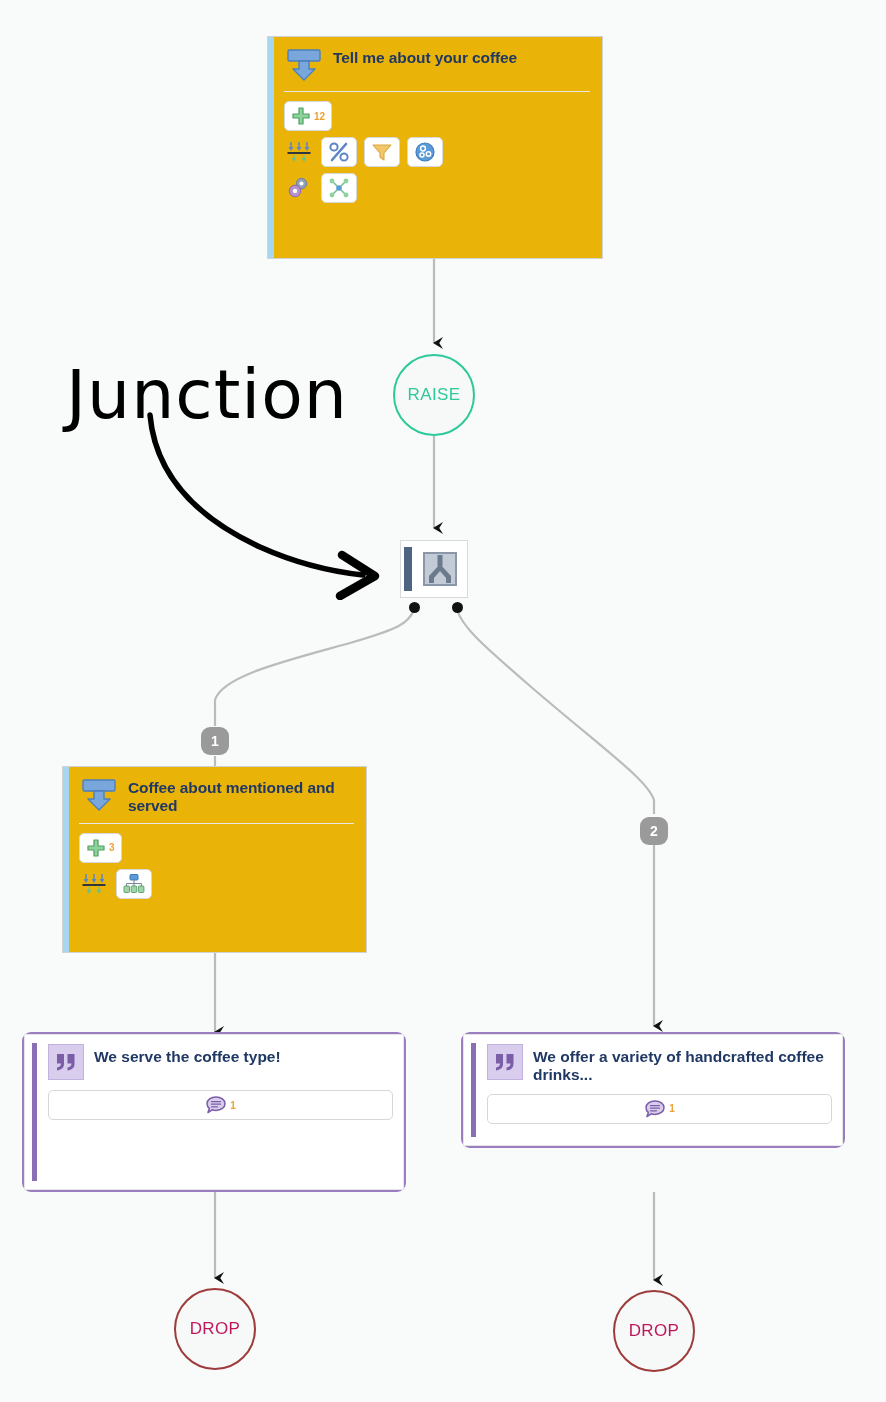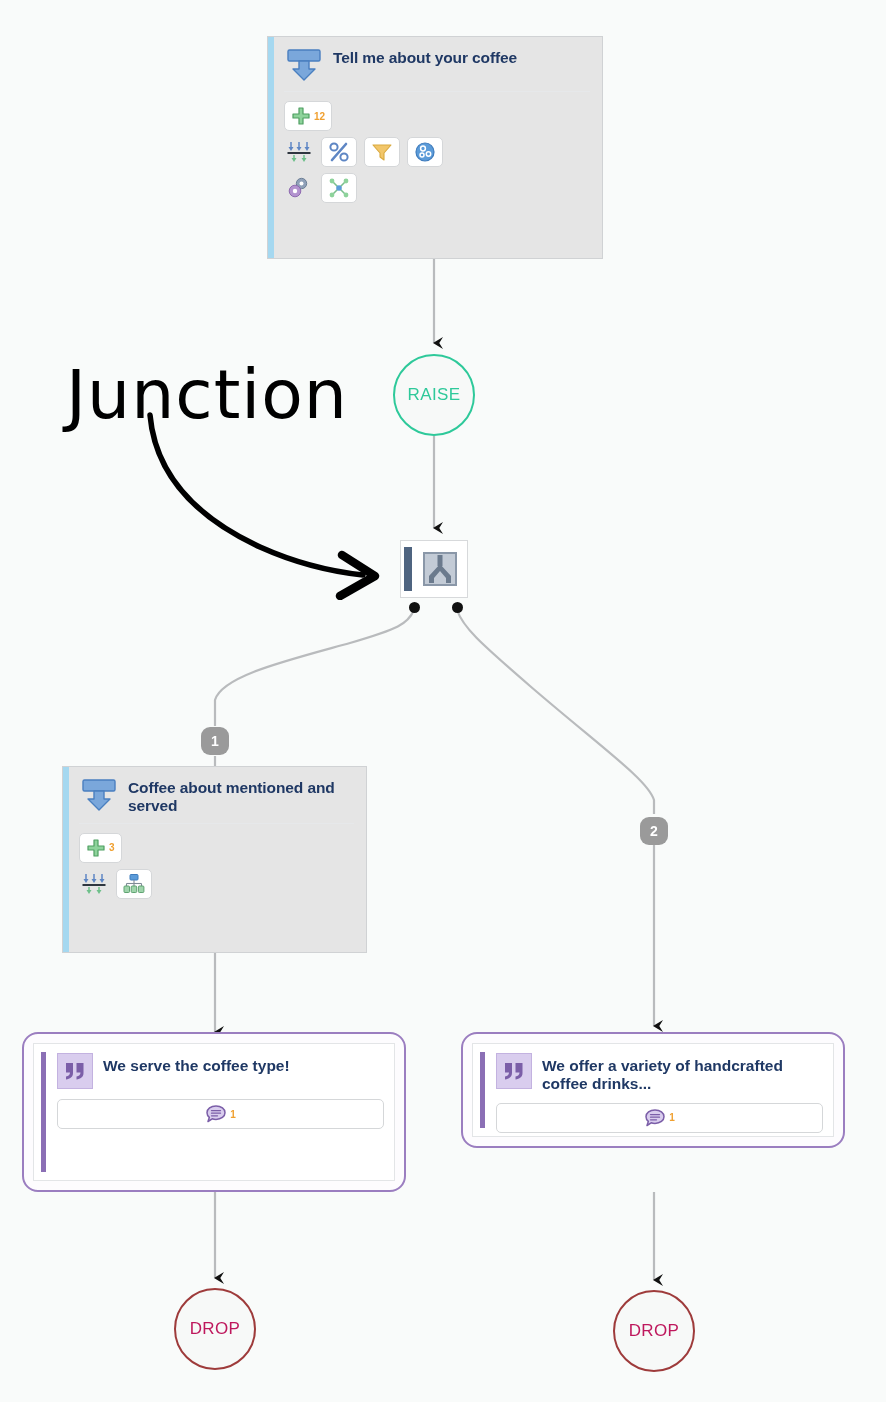--- a/index.html
+++ b/index.html
@@ -9,21 +9,21 @@
     font-family:"Liberation Sans", sans-serif;
     overflow:hidden;
     position:relative;
   }
   #canvas{position:absolute;inset:0;}
   .abs{position:absolute;}
   svg.edges{position:absolute;left:0;top:0;width:886px;height:1402px;pointer-events:none;}
 
   
   .node-card{
-    background:#e5e5e5;
+    background:#eab308;
     border:1px solid #d0d2d4;
     box-sizing:border-box;
     display:flex;
     flex-direction:row;
   }
   .accent{width:6px;flex:0 0 6px;}
   .accent.blue{background:#a5d8f0;}
   .card-body{flex:1 1 auto;display:flex;flex-direction:column;padding:10px 12px 8px 10px;min-width:0;}
   .card-head{display:flex;align-items:flex-start;gap:9px;padding-bottom:8px;border-bottom:1px solid #e6e8ea;}
   .head-icon{flex:0 0 auto;width:40px;height:36px;display:flex;align-items:center;justify-content:center;}
@@ -55,22 +55,22 @@
   .circle-node{
     border-radius:50%;box-sizing:border-box;background:#f7f9f8;
     display:flex;align-items:center;justify-content:center;
     font-size:17px;letter-spacing:0.4px;
   }
   .circle-node.raise{width:82px;height:82px;border:2.5px solid #2ec99a;color:#2ec99a;}
   .circle-node.drop{width:82px;height:82px;border:2.5px solid #9e3b3b;color:#be185d;}
 
   
   .msg-outer{
-    border:2px solid #9b7ec0;border-radius:16px;background:#fdfcfe;
-    box-sizing:border-box;padding:9px;
+    border:2px solid #9b7ec0;border-radius:9px;background:#fdfcfe;
+    box-sizing:border-box;
   }
   .msg-inner{
     background:#ffffff;border:1px solid #e3e5e7;box-sizing:border-box;
     height:100%;display:flex;flex-direction:row;
   }
   .msg-inner .accent{width:5px;flex:0 0 5px;background:#8b6fb5;margin:8px 0 8px 7px;}
   .msg-body{flex:1;display:flex;flex-direction:column;padding:9px 10px 8px 11px;min-width:0;}
   .msg-head{display:flex;align-items:flex-start;gap:10px;}
   .quote-box{
     flex:0 0 auto;width:34px;height:34px;background:#d9cdee;border:1px solid #c3b2e0;

